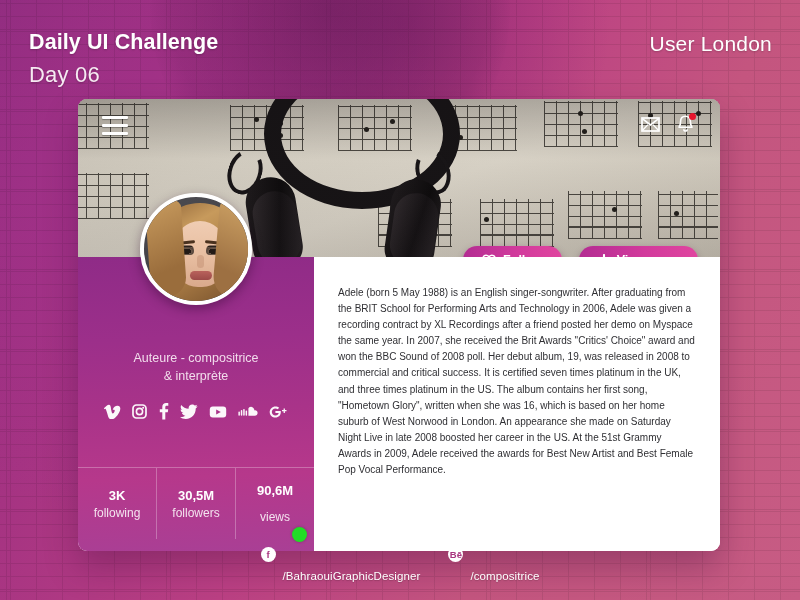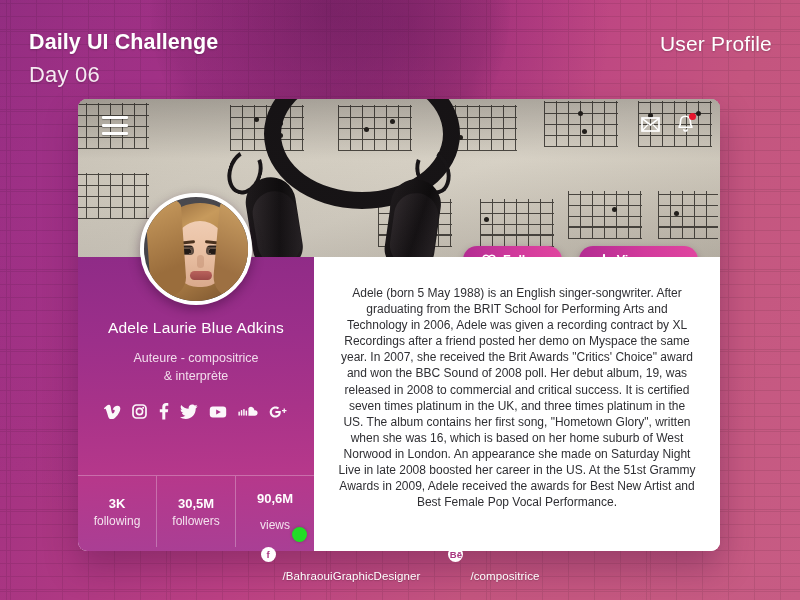--- a/index.html
+++ b/index.html
@@ -218,21 +218,21 @@
     position: absolute; left: 0; right: 0; top: 92px;
     text-align: center; font-size: 12.5px; color: #f2dcec;
     line-height: 18px;
   }
   #social-row {
     position: absolute; left: 0; right: 0; top: 146px;
     display: flex; justify-content: center; align-items: center; gap: 11px;
   }
   .social-icon { line-height: 0; cursor: pointer; opacity: .96; }
   #stats-row {
-    position: absolute; left: 0; right: 0; bottom: 4px;
+    position: absolute; left: 0; right: 0; bottom: 12px;
     height: 72px; display: flex;
     border-top: 1px solid rgba(255,255,255,.28);
   }
   .stat {
     flex: 1; display: flex; flex-direction: column;
     align-items: center; justify-content: center; gap: 3px;
     border-right: 1px solid rgba(255,255,255,.28);
     cursor: pointer;
   }
   .stat:last-child { border-right: none; gap: 12px; }
@@ -242,22 +242,22 @@
   
   #about-panel {
     flex: 1; background: #ffffff;
     padding: 28px 24px 20px 24px;
   }
   #about-title {
     font-size: 15.5px; letter-spacing: 1.6px;
     color: #9e4a5c; margin-bottom: 13px;
   }
   #about-text {
-    font-size: 12px; line-height: 16.1px;
-    color: #2f2f33; text-align: center;
+    font-size: 10px; line-height: 16.1px;
+    color: #2f2f33; text-align: left;
   }
 
   
   #page-footer {
     position: absolute; left: 0; right: 0; bottom: 18px;
     display: flex; justify-content: center; align-items: center; gap: 28px;
   }
   .credit { display: flex; align-items: center; gap: 7px; cursor: pointer; }
   .credit-badge {
     width: 15px; height: 15px; border-radius: 50%;
@@ -274,21 +274,21 @@
 </head>
 <body>
 
 <div id="page">
   <div id="bg-texture"></div>
   <div id="bg-blob"></div>
 
   <div id="page-header">
     <div id="header-title">Daily UI Challenge</div>
     <div id="header-day">Day 06</div>
-    <div id="header-right">User Profile</div>
+    <div id="header-right">User London</div>
   </div>
 
   <div id="card">
 
     <div id="cover">
       <div id="cover-paper"></div>
 
       <div class="chord" style="left:-4px;  top:4px;   width:75px;  height:46px;"></div>
       <div class="chord" style="left:-4px;  top:74px;  width:75px;  height:46px;"></div>
       <div class="chord" style="left:152px; top:6px;   width:74px;  height:46px;"></div>
@@ -380,21 +380,20 @@
           <div id="av-brow-r" class="av-brow"></div>
           <div id="av-eye-l" class="av-eye"></div>
           <div id="av-eye-r" class="av-eye"></div>
           <div id="av-nose"></div>
           <div id="av-lip"></div>
           <div id="av-hair-front-l"></div>
           <div id="av-hair-front-r"></div>
         </div>
         <div id="status-dot"></div>
 
-        <div id="profile-name">Adele Laurie Blue Adkins</div>
         <div id="profile-role">
           <div>Auteure - compositrice</div>
           <div>&amp; interprète</div>
         </div>
 
         <div id="social-row">
           <span class="social-icon">
             <svg width="17" height="15" viewBox="0 0 17 15">
               <path d="M15.6 4.1 C15.5 6.6 13.8 10 10.4 13.3 C6.9 16.7 4 15.5 3 12.8 C2.4 11.2 0.7 5.1 0.2 4.5 C-0.2 3.9 -1 4.6 -1 4.6 L-1.7 3.7 C-1.7 3.7 1.2 0.3 3.4 -0.1 C5.7 -0.5 5.6 3.4 6.1 5.7 C6.6 7.9 6.9 9.2 7.6 9.2 C8.3 9.2 9.6 7.5 9.7 6.2 C9.8 4.9 8.6 4.9 7.6 5.4 C8.2 2.1 11 0.9 12.8 1.1 C14.6 1.3 15.7 2.4 15.6 4.1 Z" fill="#ffffff" transform="translate(1.5,0.8) scale(0.95)"></path>
             </svg>

